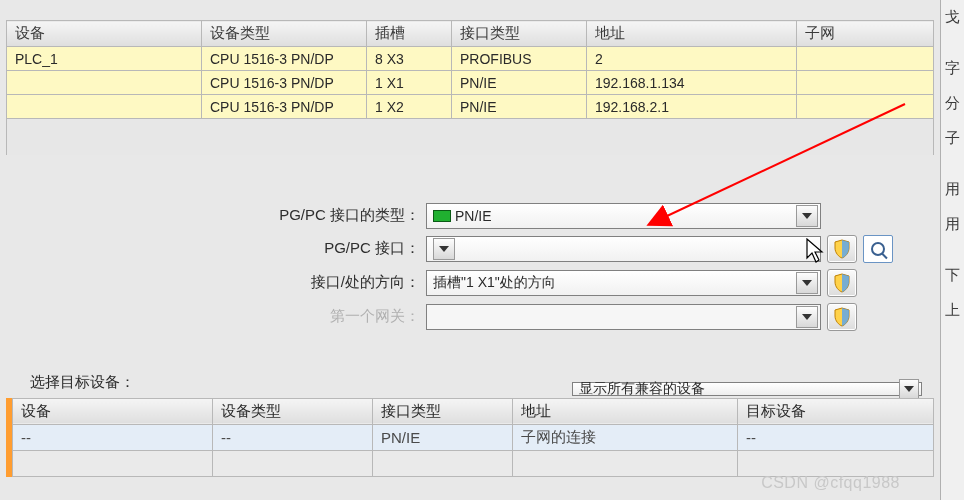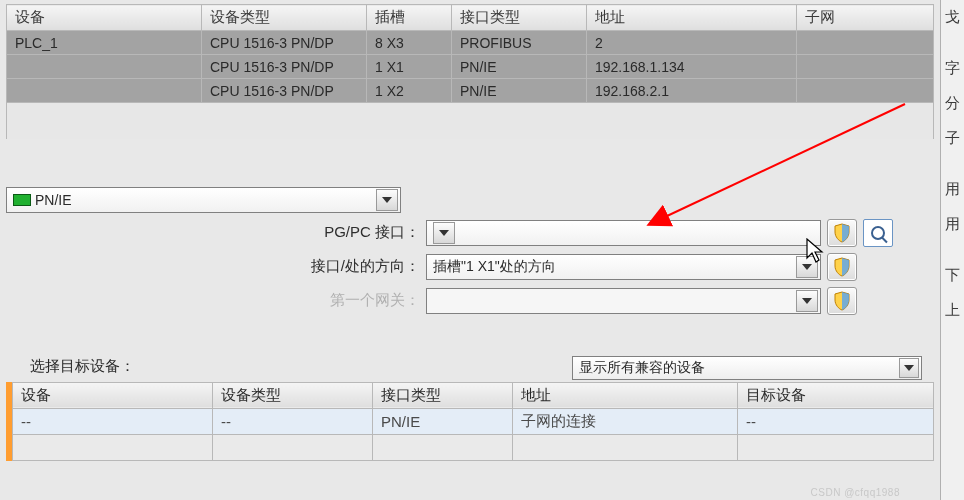--- a/index.html
+++ b/index.html
@@ -5,28 +5,28 @@
 * { margin:0; padding:0; box-sizing:border-box; }
 body {
   font-family: "Segoe UI", Tahoma, Arial, sans-serif;
   font-size: 14px;
   background:#e8e8e8;
   color:#2a2a2a;
   width:964px; height:500px;
   position:relative;
   overflow:hidden;
 }
-.main { width:940px; height:500px; float:left; background:#e8e8e8; padding:4px 6px 0 6px; position:relative;}
+.main { width:940px; height:500px; float:left; background:#e8e8e8; padding:20px 6px 0 6px; position:relative;}
 .right-strip { width:24px; height:500px; float:left; background:#f0f0f0; border-left:1px solid #b0b0b0; }
 .right-strip span { display:block; text-align:center; padding:8px 0; color:#3a3a3a; font-size:15px;}
 
 .tbl { width:100%; border-collapse:collapse; background:#e6e6e6; }
 .tbl th, .tbl td { border:1px solid #b8b8b8; padding:3px 8px; text-align:left; font-weight:normal; height:24px; }
 .tbl th { background:linear-gradient(#f5f5f5,#dedede); font-size:15px; color:#3a3a3a; }
-.tbl td { background:#a3a3a3; font-size:14px; }
+.tbl td { background:#fef9c3; font-size:14px; }
 .tbl-wrap { background:#e7e7e7; }
 .spacer-row td { height:36px; background:#e7e7e7; border-left:1px solid #b8b8b8; border-right:1px solid #b8b8b8; border-top:none; border-bottom:none;}
 
 .form-area { margin-top:48px; }
 .form-row { display:flex; align-items:center; margin:6px 0; }
 .form-label { width:420px; text-align:right; padding-right:6px; font-size:15px; color:#2e2e2e; }
 .form-label.disabled { color:#b0b0b0;}
 .form-select {
   flex: 0 0 395px;
   height:26px;
@@ -58,33 +58,33 @@
 .nic-green { width:18px;height:12px;background:#20b030;border:1px solid #0a5a15; display:inline-block;}
 .nic-green2 { width:18px;height:12px;background:#18a028;border:1px solid #094a10; display:inline-block;}
 
 .shield { width:18px; height:20px; position:relative;}
 
 .mag { width:14px;height:14px;border:2px solid #3a6090;border-radius:50%;position:relative;display:inline-block;}
 .mag:after{content:"";position:absolute;width:7px;height:2px;background:#3a6090;transform:rotate(45deg);bottom:-3px;right:-5px;}
 
 .lower-label { margin-top:36px; padding:6px 0 4px 12px; font-size:15px;}
 .lower-row { display:flex; align-items:flex-end; justify-content:space-between; padding-left:12px; padding-right:12px;}
-.lower-select { width:350px; height:24px; border:1px solid #808080; background:linear-gradient(#fff,#eee); display:flex; align-items:center; justify-content:space-between; padding:0 2px 0 6px;}
+.lower-select { width:350px; height:14px; border:1px solid #808080; background:linear-gradient(#fff,#eee); display:flex; align-items:center; justify-content:space-between; padding:0 2px 0 6px;}
 
 .bottom-wrap { display:flex; }
 .orange-bar { width:6px; background:#ff9d30; }
 .tbl2 { flex:1; border-collapse:collapse; }
 .tbl2 th, .tbl2 td { border:1px solid #b8b8b8; padding:3px 8px; font-weight:normal; height:26px; text-align:left; font-size:15px;}
 .tbl2 th { background:linear-gradient(#f5f5f5,#dedede); }
 .tbl2 td { background:#e4edf7; color:#4a4a4a; }
 .tbl2 tr.blank td { background:#eaeaea; }
 
 .arrow-svg { position:absolute; left:0; top:0; pointer-events:none; }
 .cursor { position:absolute; left:806px; top:238px; pointer-events:none;}
-.watermark { position:absolute; right:40px; bottom:2px; color:#c8c8c8; font-size:10px; letter-spacing:0.5px;}
+.watermark { position:absolute; right:40px; bottom:8px; color:#c8c8c8; font-size:16px; letter-spacing:0.5px;}
 </style>
 </head>
 <body>
 
 <div class="main">
 
   <div class="tbl-wrap">
     <table class="tbl">
       <thead>
         <tr>
@@ -124,20 +124,21 @@
         <tr class="spacer-row">
             <td colspan="6"></td>
           </tr>
       </tbody>
     </table>
   </div>
 
   <div class="form-area">
 
     <div class="form-row">
+      <div class="form-label">PG/PC 接口的类型：</div>
       <div class="form-select">
         <span class="sel-content">
           <span class="nic-green"></span>
           <span class="sel-text">PN/IE</span>
         </span>
         <span class="caret-btn">
             <span class="caret-down"></span>
           </span>
       </div>
     </div>

